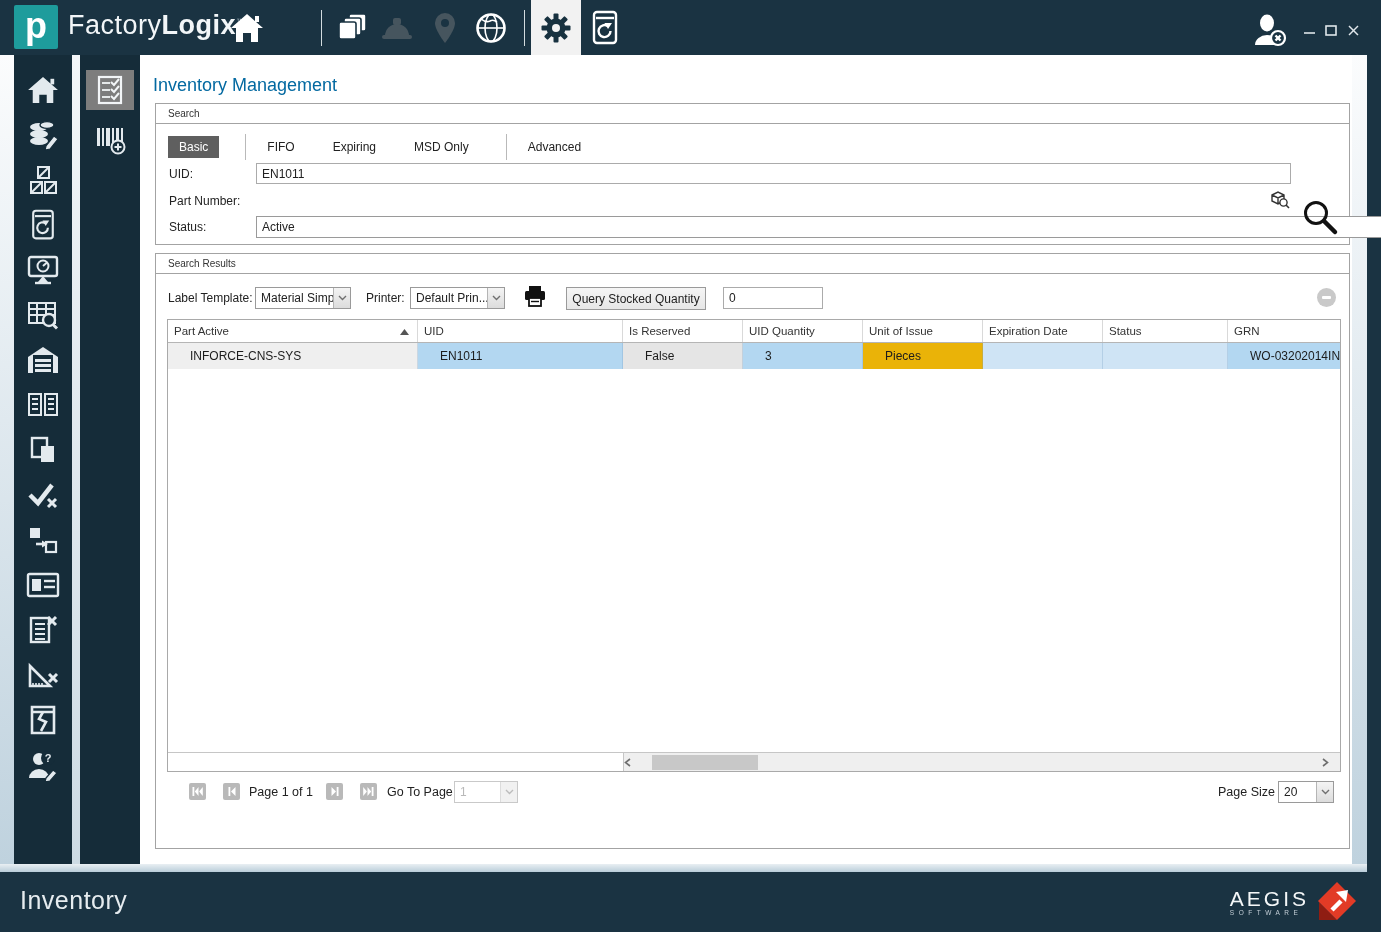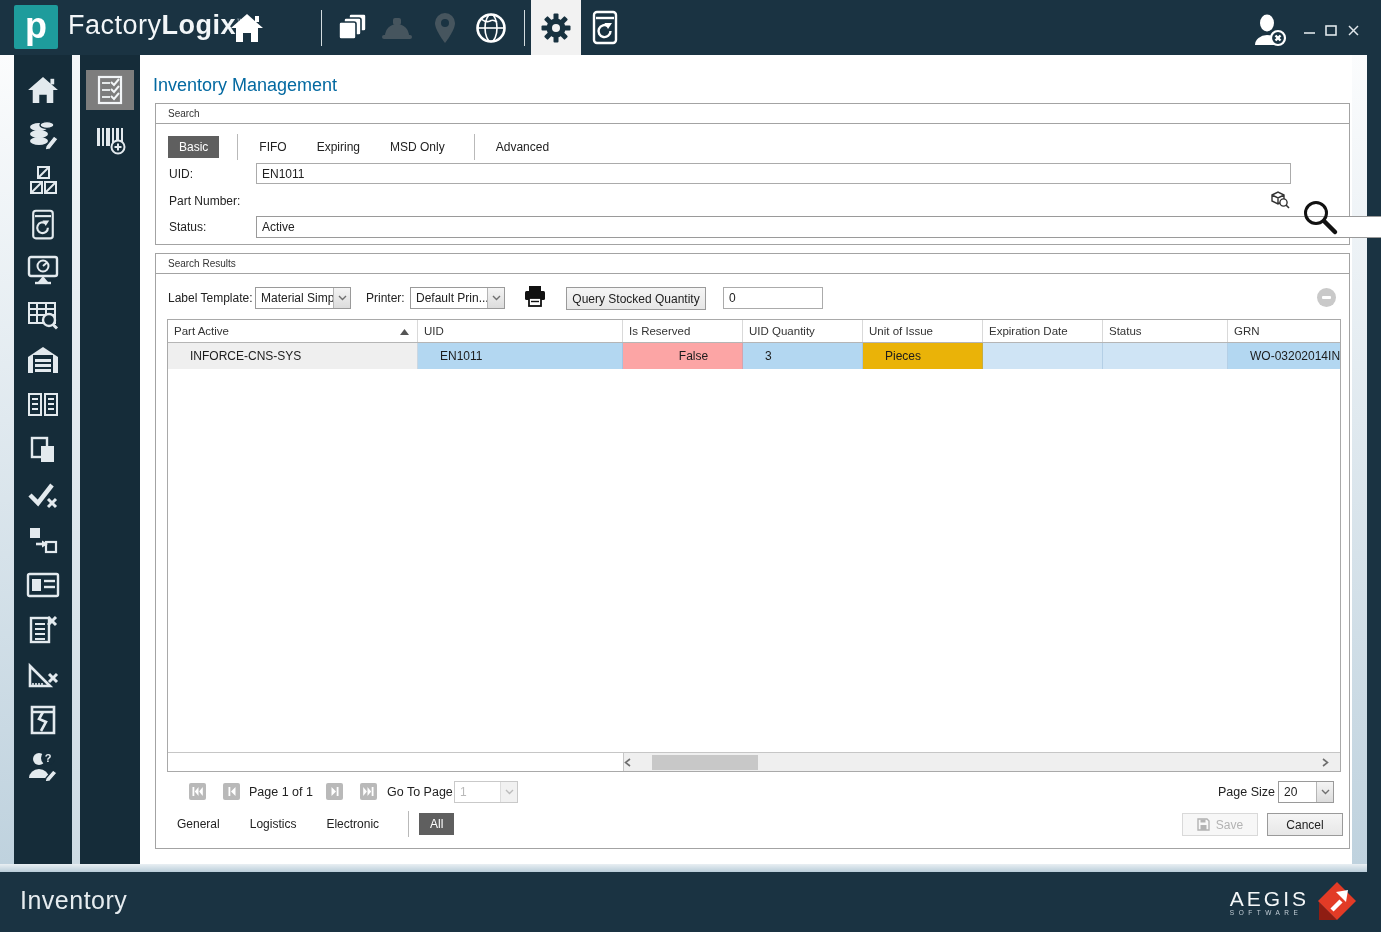--- a/index.html
+++ b/index.html
@@ -32,21 +32,21 @@
   .sb2-item { width:60px; height:50px; display:flex; align-items:center; justify-content:center; cursor:pointer; }
   .sel-tile { width:48px; height:40px; background:#7d7d7d; display:flex; align-items:center; justify-content:center; }
 
   
   .content { position:absolute; top:55px; left:140px; width:1212px; height:809px; background:#fff; }
   .page-title { position:absolute; left:13px; top:20px; font-size:18px; font-weight:300; color:#0369a1; }
   .gbox { position:absolute; border:1px solid #a3a3a3; background:#fff; }
   .gbox-hd { height:20px; line-height:19px; padding-left:12px; font-size:10px; color:#333; border-bottom:1px solid #a3a3a3; }
 
   .tabs-row { position:absolute; left:12px; top:31px; height:24px; display:flex; align-items:center; }
-  .tab { font-size:12px; color:#222; padding:4px 11px; margin-right:8px; cursor:pointer; white-space:nowrap; }
+  .tab { font-size:12px; color:#222; padding:4px 11px; margin-right:16px; cursor:pointer; white-space:nowrap; }
   .tab.sel { background:#5f5f5f; color:#fff; }
   .vsep { width:1px; height:26px; background:#b9b9b9; margin:0 10px; }
 
   .frow-label { position:absolute; left:13px; font-size:12px; color:#222; }
   .tin { position:absolute; height:21px; border:1px solid #ababab; font-size:12px; color:#222; padding:0 5px;
          font-family:"Liberation Sans",sans-serif; background:#fff; }
   .tin::placeholder { color:#b4b4b4; }
   .combo { position:absolute; height:22px; border:1px solid #9a9a9a; background:#fff; display:flex; align-items:center; cursor:pointer; }
   .combo .cv { flex:1; font-size:12px; color:#222; padding-left:5px; white-space:nowrap; overflow:hidden; }
   .combo .cb { width:17px; height:100%; background:linear-gradient(180deg,#f4f4f4,#dcdcdc); border-left:1px solid #b5b5b5;
@@ -480,21 +480,21 @@
         <div class="gh" style="width:120px;">Is Reserved</div>
         <div class="gh" style="width:120px;">UID Quantity</div>
         <div class="gh" style="width:120px;">Unit of Issue</div>
         <div class="gh" style="width:120px;">Expiration Date</div>
         <div class="gh" style="width:125px;">Status</div>
         <div class="gh" style="width:112px; border-right:none;">GRN</div>
       </div>
       <div class="grow">
         <div class="gc" style="width:250px; background:#efefef;">INFORCE-CNS-SYS</div>
         <div class="gc" style="width:205px; background:#B3D7F1;">EN1011</div>
-        <div class="gc" style="width:120px; background:#fca5a5;text-align:center;">False</div>
+        <div class="gc" style="width:120px; background:#e5e5e5;">False</div>
         <div class="gc" style="width:120px; background:#B3D7F1;">3</div>
         <div class="gc" style="width:120px; background:#eab308;">Pieces</div>
         <div class="gc" style="width:120px; background:#CFE4F5;"></div>
         <div class="gc" style="width:125px; background:#CFE4F5;"></div>
         <div class="gc" style="width:112px; background:#B3D7F1; border-right:none;">WO-03202014INF-EN</div>
       </div>
 
       <div class="hscroll-left"></div>
       <div class="hscroll">
         <div class="scar">
@@ -552,38 +552,20 @@
       <div class="combo" style="left:1122px; top:0px; width:56px;">
         <div class="cv">20</div>
         <div class="cb">
           <svg width="9" height="6" viewBox="0 0 9 6">
               <polyline points="1,1 4.5,4.5 8,1" fill="none" stroke="#707070" stroke-width="1.4"></polyline>
             </svg>
         </div>
       </div>
     </div>
 
-    <div class="abs" style="left:0; top:558px; width:100%; height:26px;">
-      <div class="tabs-row" style="left:10px; top:0;">
-        <div class="tab">General</div>
-        <div class="tab">Logistics</div>
-        <div class="tab">Electronic</div>
-        <div class="vsep"></div>
-        <div class="tab sel">All</div>
-      </div>
-      <div class="btn disabled" style="left:1026px; top:1px; width:76px;">
-        <svg width="13" height="13" viewBox="0 0 13 13" style="margin-right:6px;">
-          <path d="M1 1 h9 l2 2 v9 h-11 z" fill="none" stroke="#b3b3b3" stroke-width="1.4"></path>
-          <rect x="3.5" y="7" width="6" height="5" fill="#b3b3b3"></rect>
-            <rect x="3.5" y="1.5" width="5" height="3" fill="#b3b3b3"></rect>
-        </svg>
-        <span>Save</span>
-      </div>
-      <div class="btn" style="left:1111px; top:1px; width:76px;">Cancel</div>
-    </div>
   </div>
 </div>
 
 <div class="footer">
   <div class="foot-title">Inventory</div>
   <div class="aegis">
     <div class="aegis-txt">
       <div class="aegis-name">AEGIS</div>
       <div class="aegis-sub">SOFTWARE</div>
     </div>

